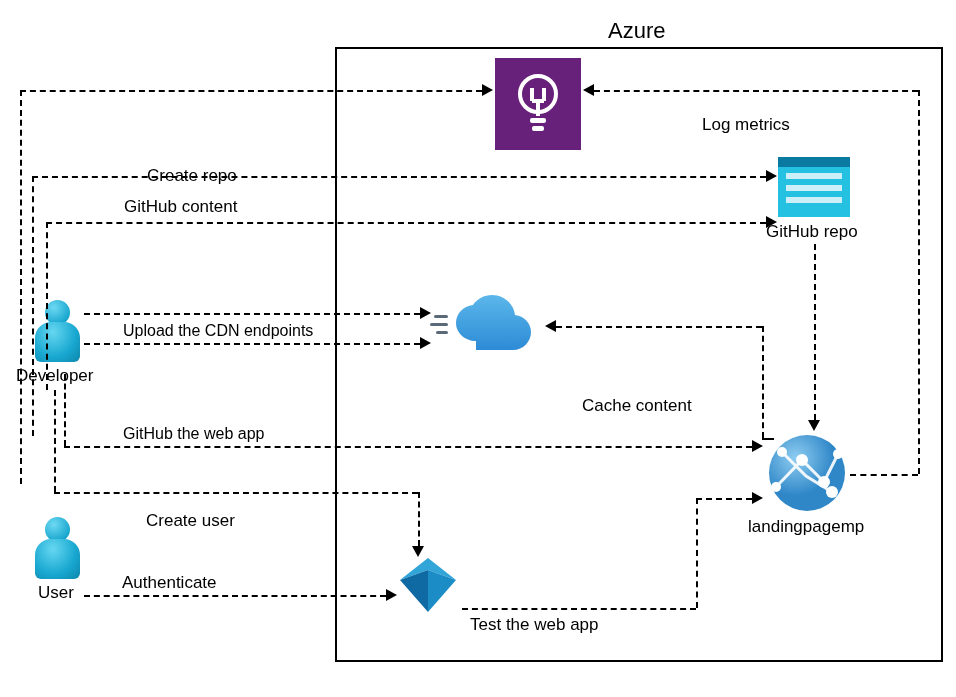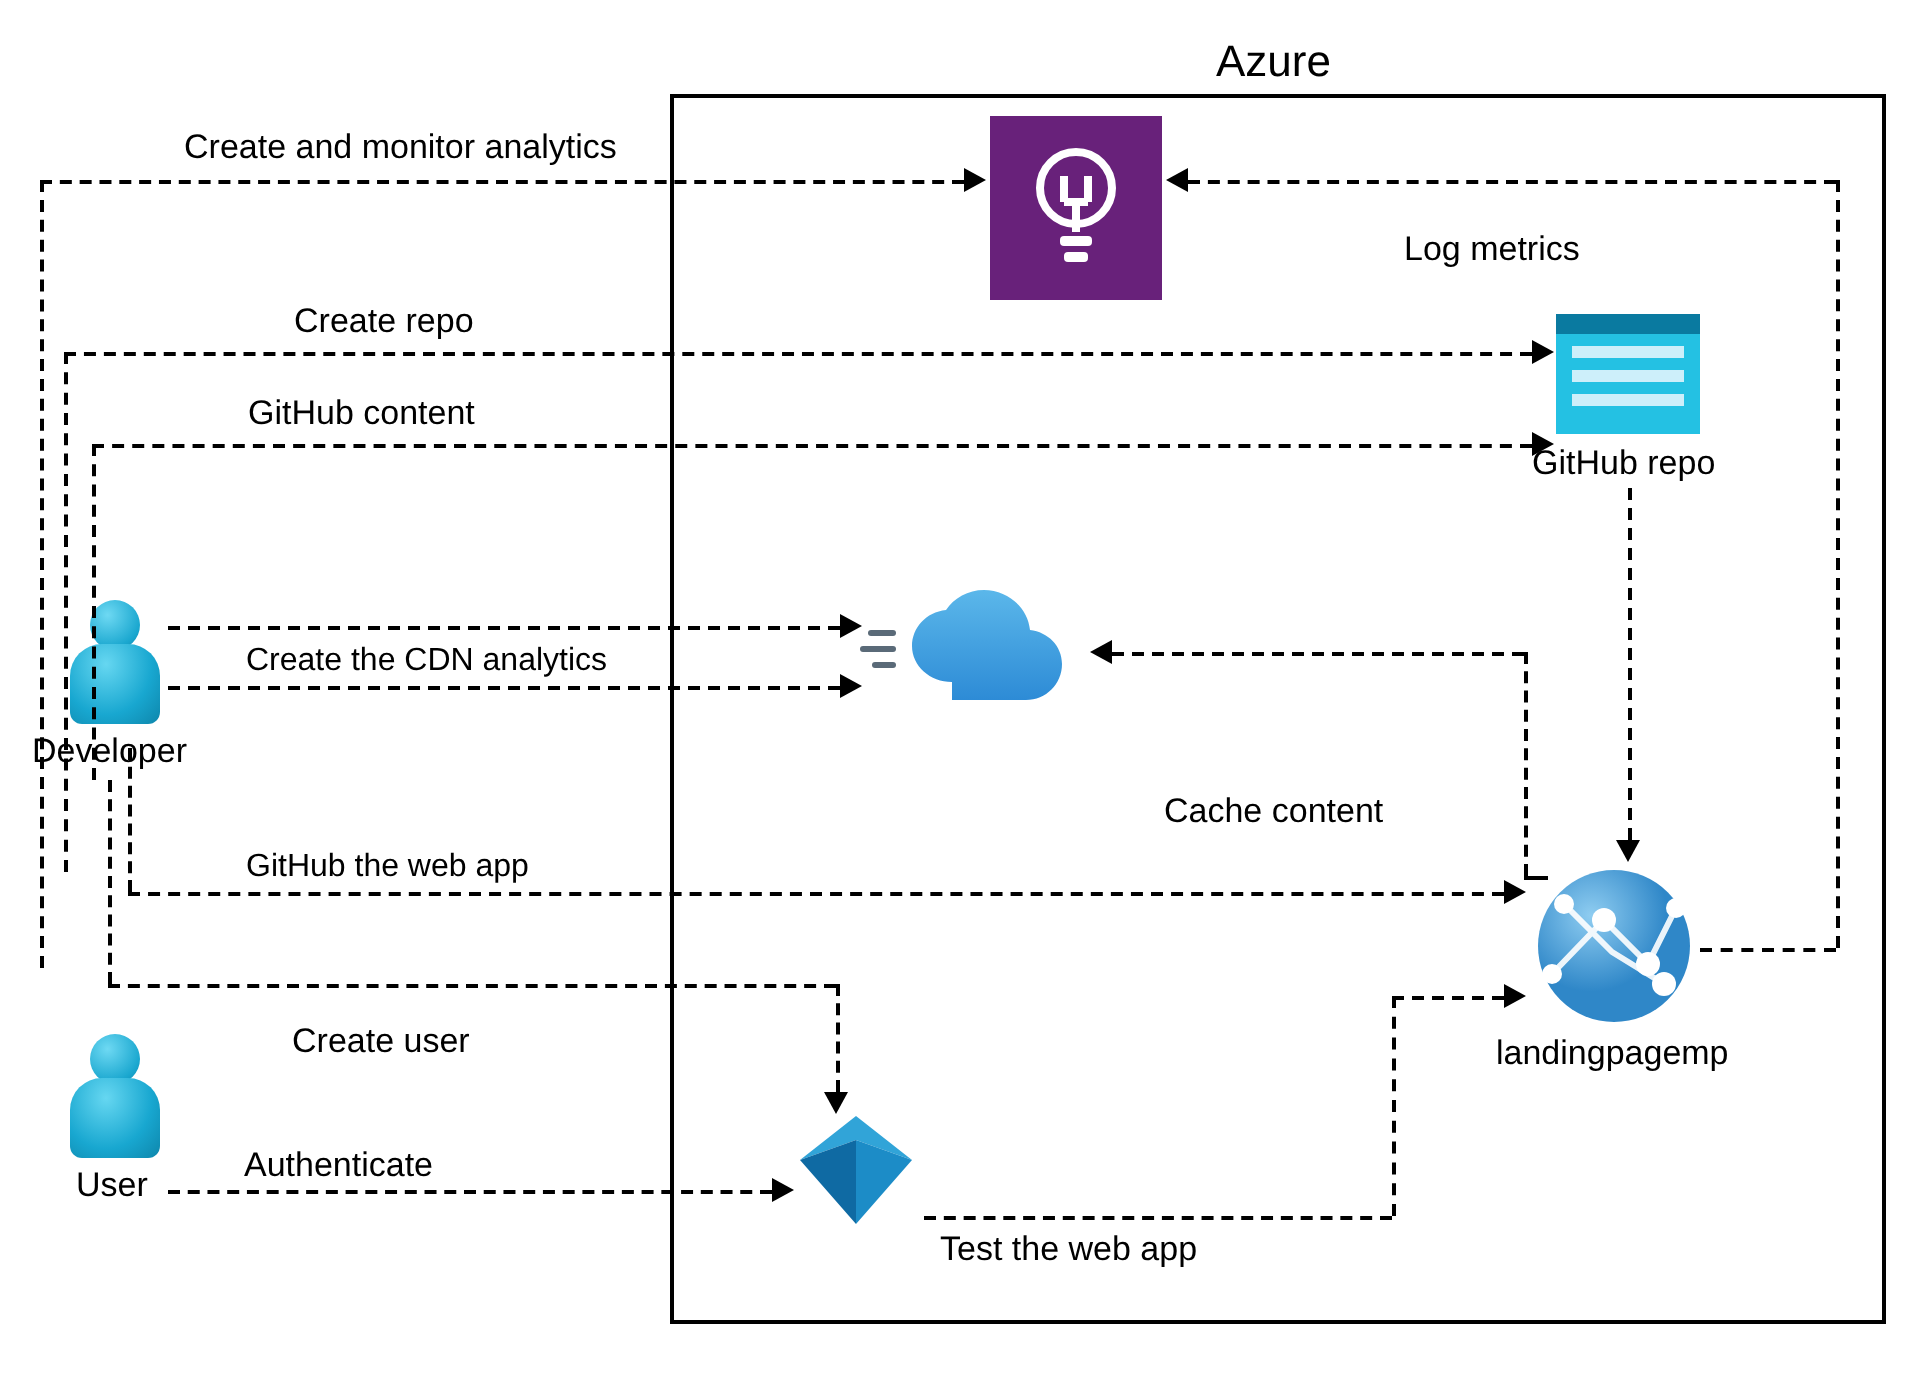--- a/index.html
+++ b/index.html
@@ -127,45 +127,44 @@
   <div class="icon" style="left:398px;top:558px">
     <div class="aad">
         <svg viewBox="0 0 60 54">
       <polygon points="30,0 58,22 30,12 2,22" fill="#31a4d8"></polygon>
       <polygon points="2,22 30,12 30,54" fill="#0f6aa3"></polygon>
       <polygon points="58,22 30,12 30,54" fill="#1c8cc7"></polygon>
     </svg>
       </div>
   </div>
 
-  <div class="lbl" style="left:92px;top:64px">Create and monitor analytics</div>
   <div class="v" style="left:20px;top:90px;height:394px"></div>
   <div class="h" style="left:20px;top:90px;width:462px"></div>
   <div class="ah right" style="left:482px;top:84px"></div>
 
   <div class="lbl" style="left:702px;top:115px">Log metrics</div>
   <div class="v" style="left:918px;top:90px;height:384px"></div>
   <div class="h" style="left:850px;top:474px;width:68px"></div>
   <div class="h" style="left:594px;top:90px;width:324px"></div>
   <div class="ah left" style="left:583px;top:84px"></div>
 
-  <div class="lbl" style="left:147px;top:151px">Create repo</div>
+  <div class="lbl" style="left:147px;top:166px">Create repo</div>
   <div class="v" style="left:32px;top:176px;height:260px"></div>
   <div class="h" style="left:32px;top:176px;width:734px"></div>
   <div class="ah right" style="left:766px;top:170px"></div>
 
   <div class="lbl" style="left:124px;top:197px">GitHub content</div>
   <div class="v" style="left:46px;top:222px;height:168px"></div>
   <div class="h" style="left:46px;top:222px;width:720px"></div>
   <div class="ah right" style="left:766px;top:216px"></div>
 
   <div class="h" style="left:84px;top:313px;width:336px"></div>
   <div class="ah right" style="left:420px;top:307px"></div>
 
-  <div class="lbl" style="left:123px;top:322px;font-size:16px">Create the CDN analytics</div>
+  <div class="lbl" style="left:123px;top:322px;font-size:16px">Upload the CDN endpoints</div>
   <div class="h" style="left:84px;top:343px;width:336px"></div>
   <div class="ah right" style="left:420px;top:337px"></div>
 
   <div class="lbl" style="left:582px;top:396px">Cache content</div>
   <div class="v" style="left:762px;top:326px;height:112px"></div>
   <div class="h" style="left:762px;top:438px;width:12px"></div>
   <div class="h" style="left:556px;top:326px;width:206px"></div>
   <div class="ah left" style="left:545px;top:320px"></div>
 
   <div class="lbl" style="left:123px;top:425px;font-size:16px">GitHub the web app</div>

